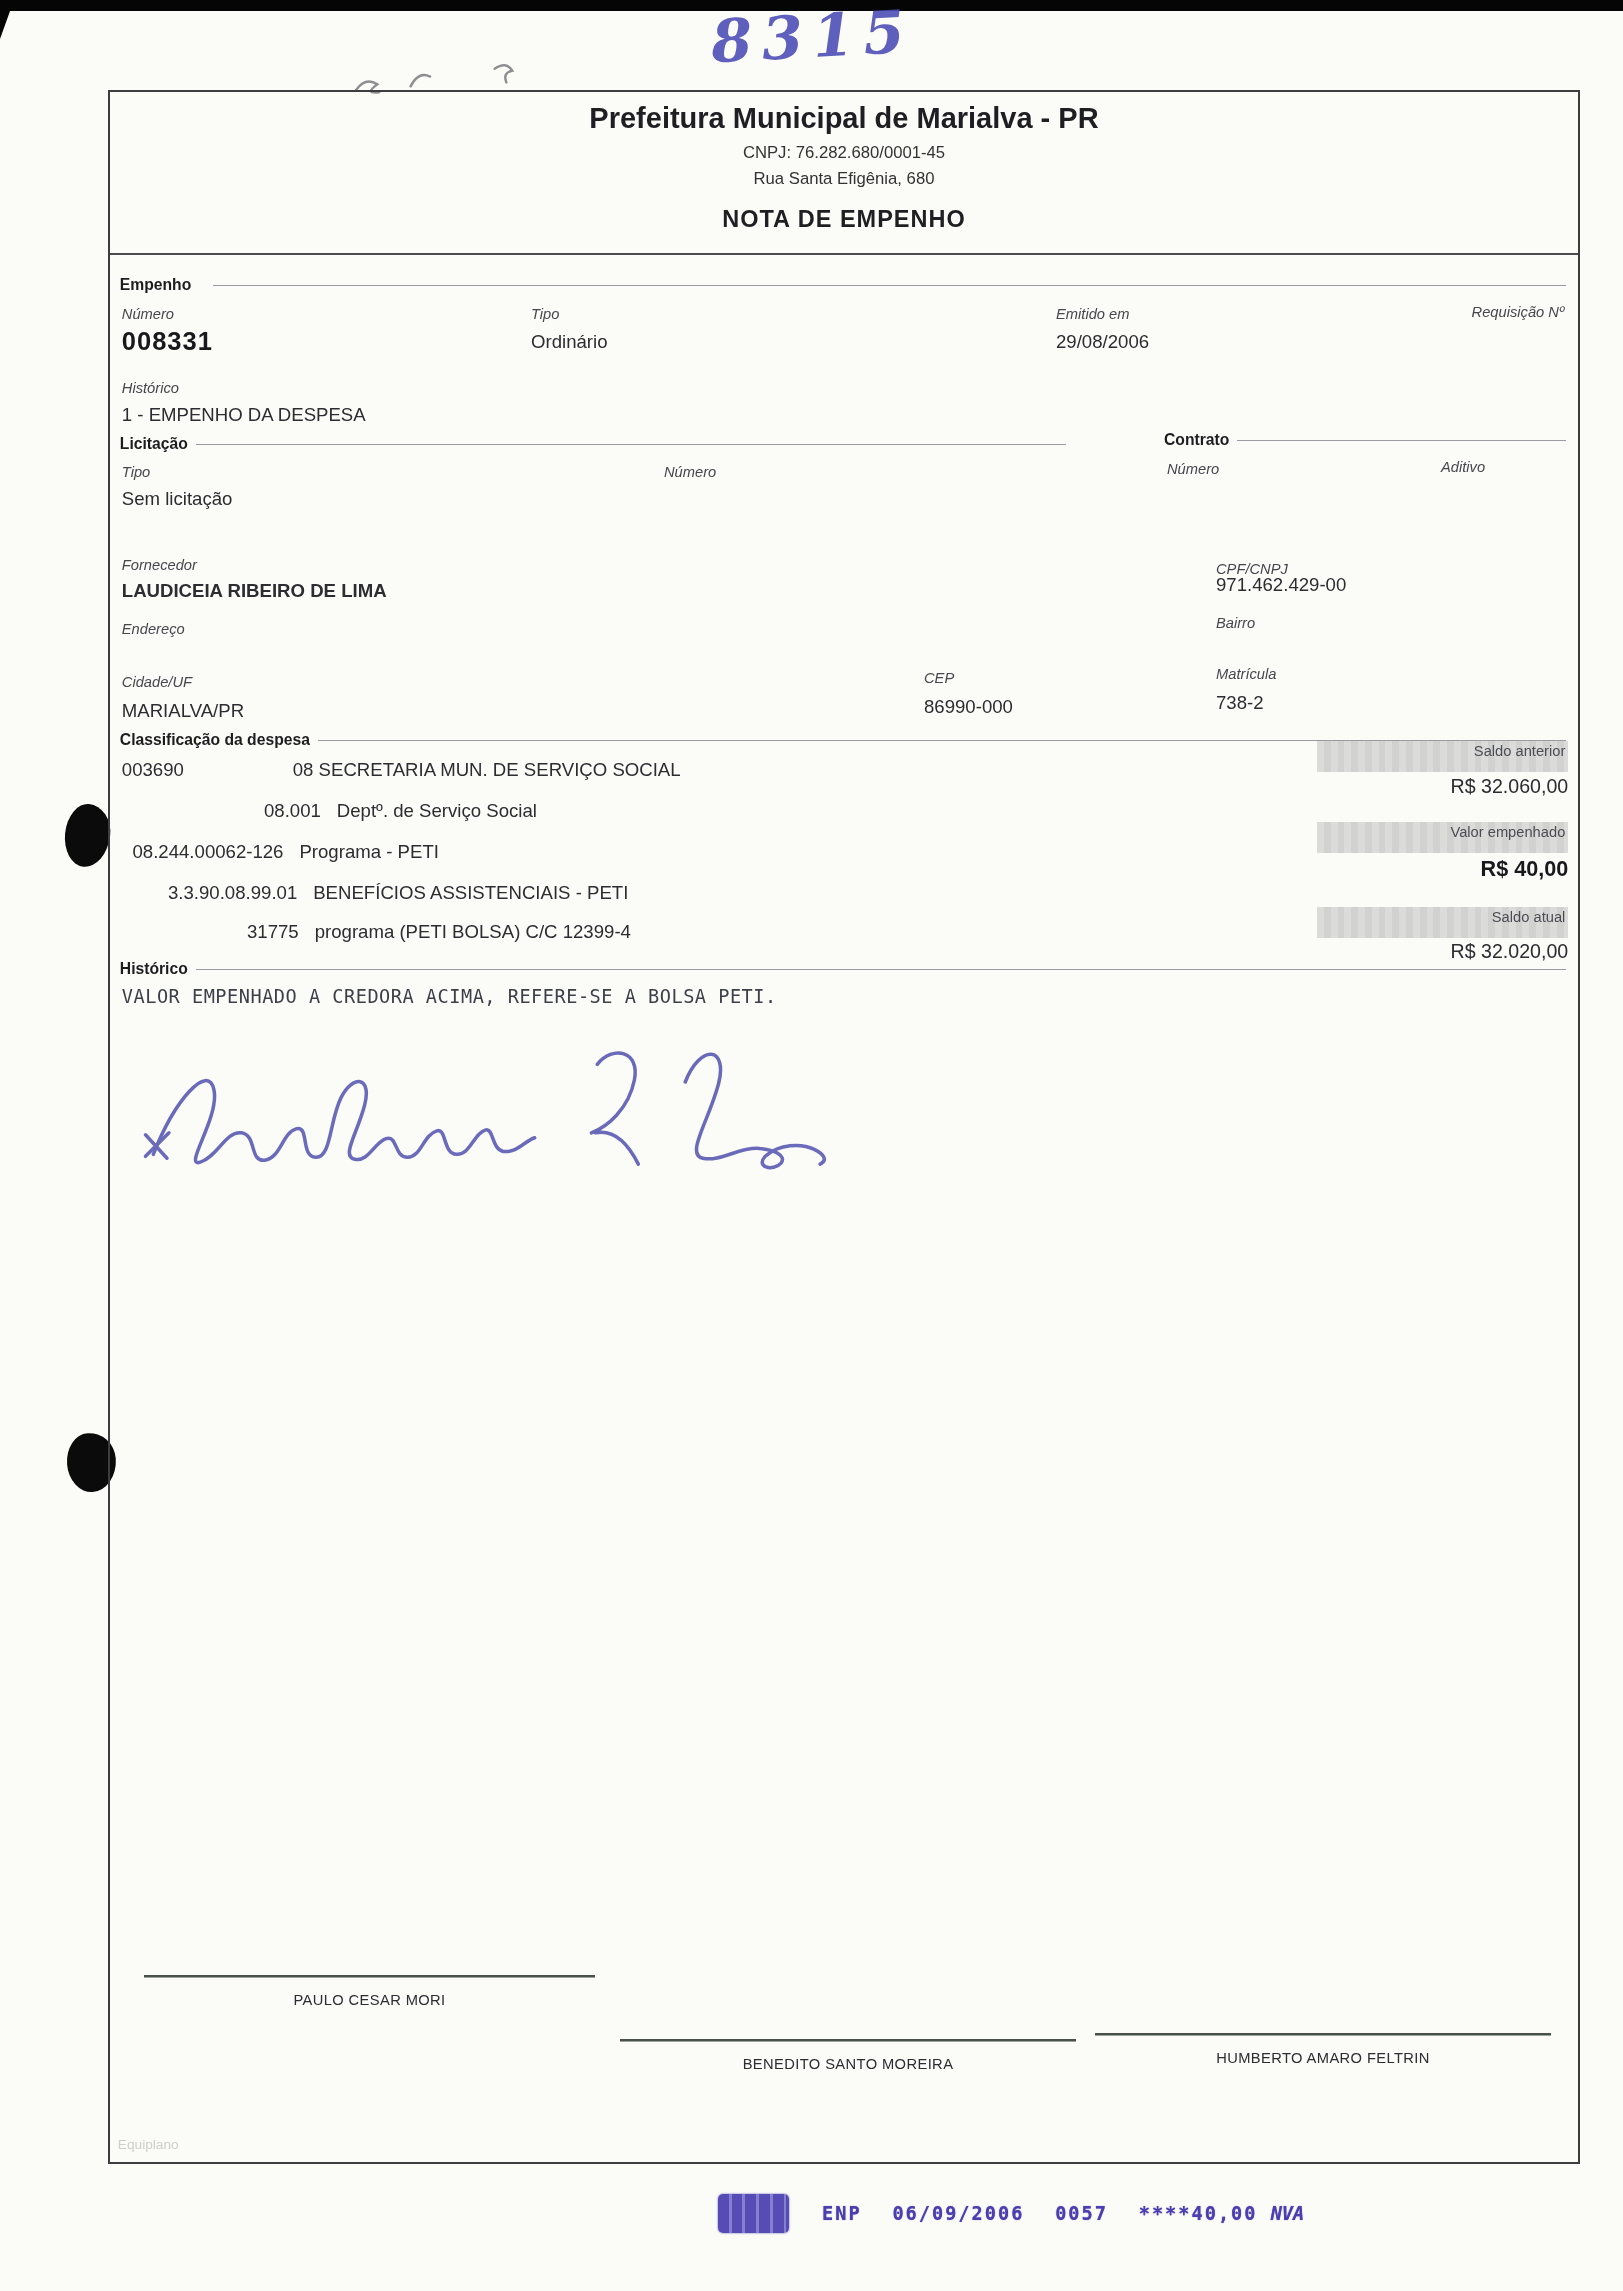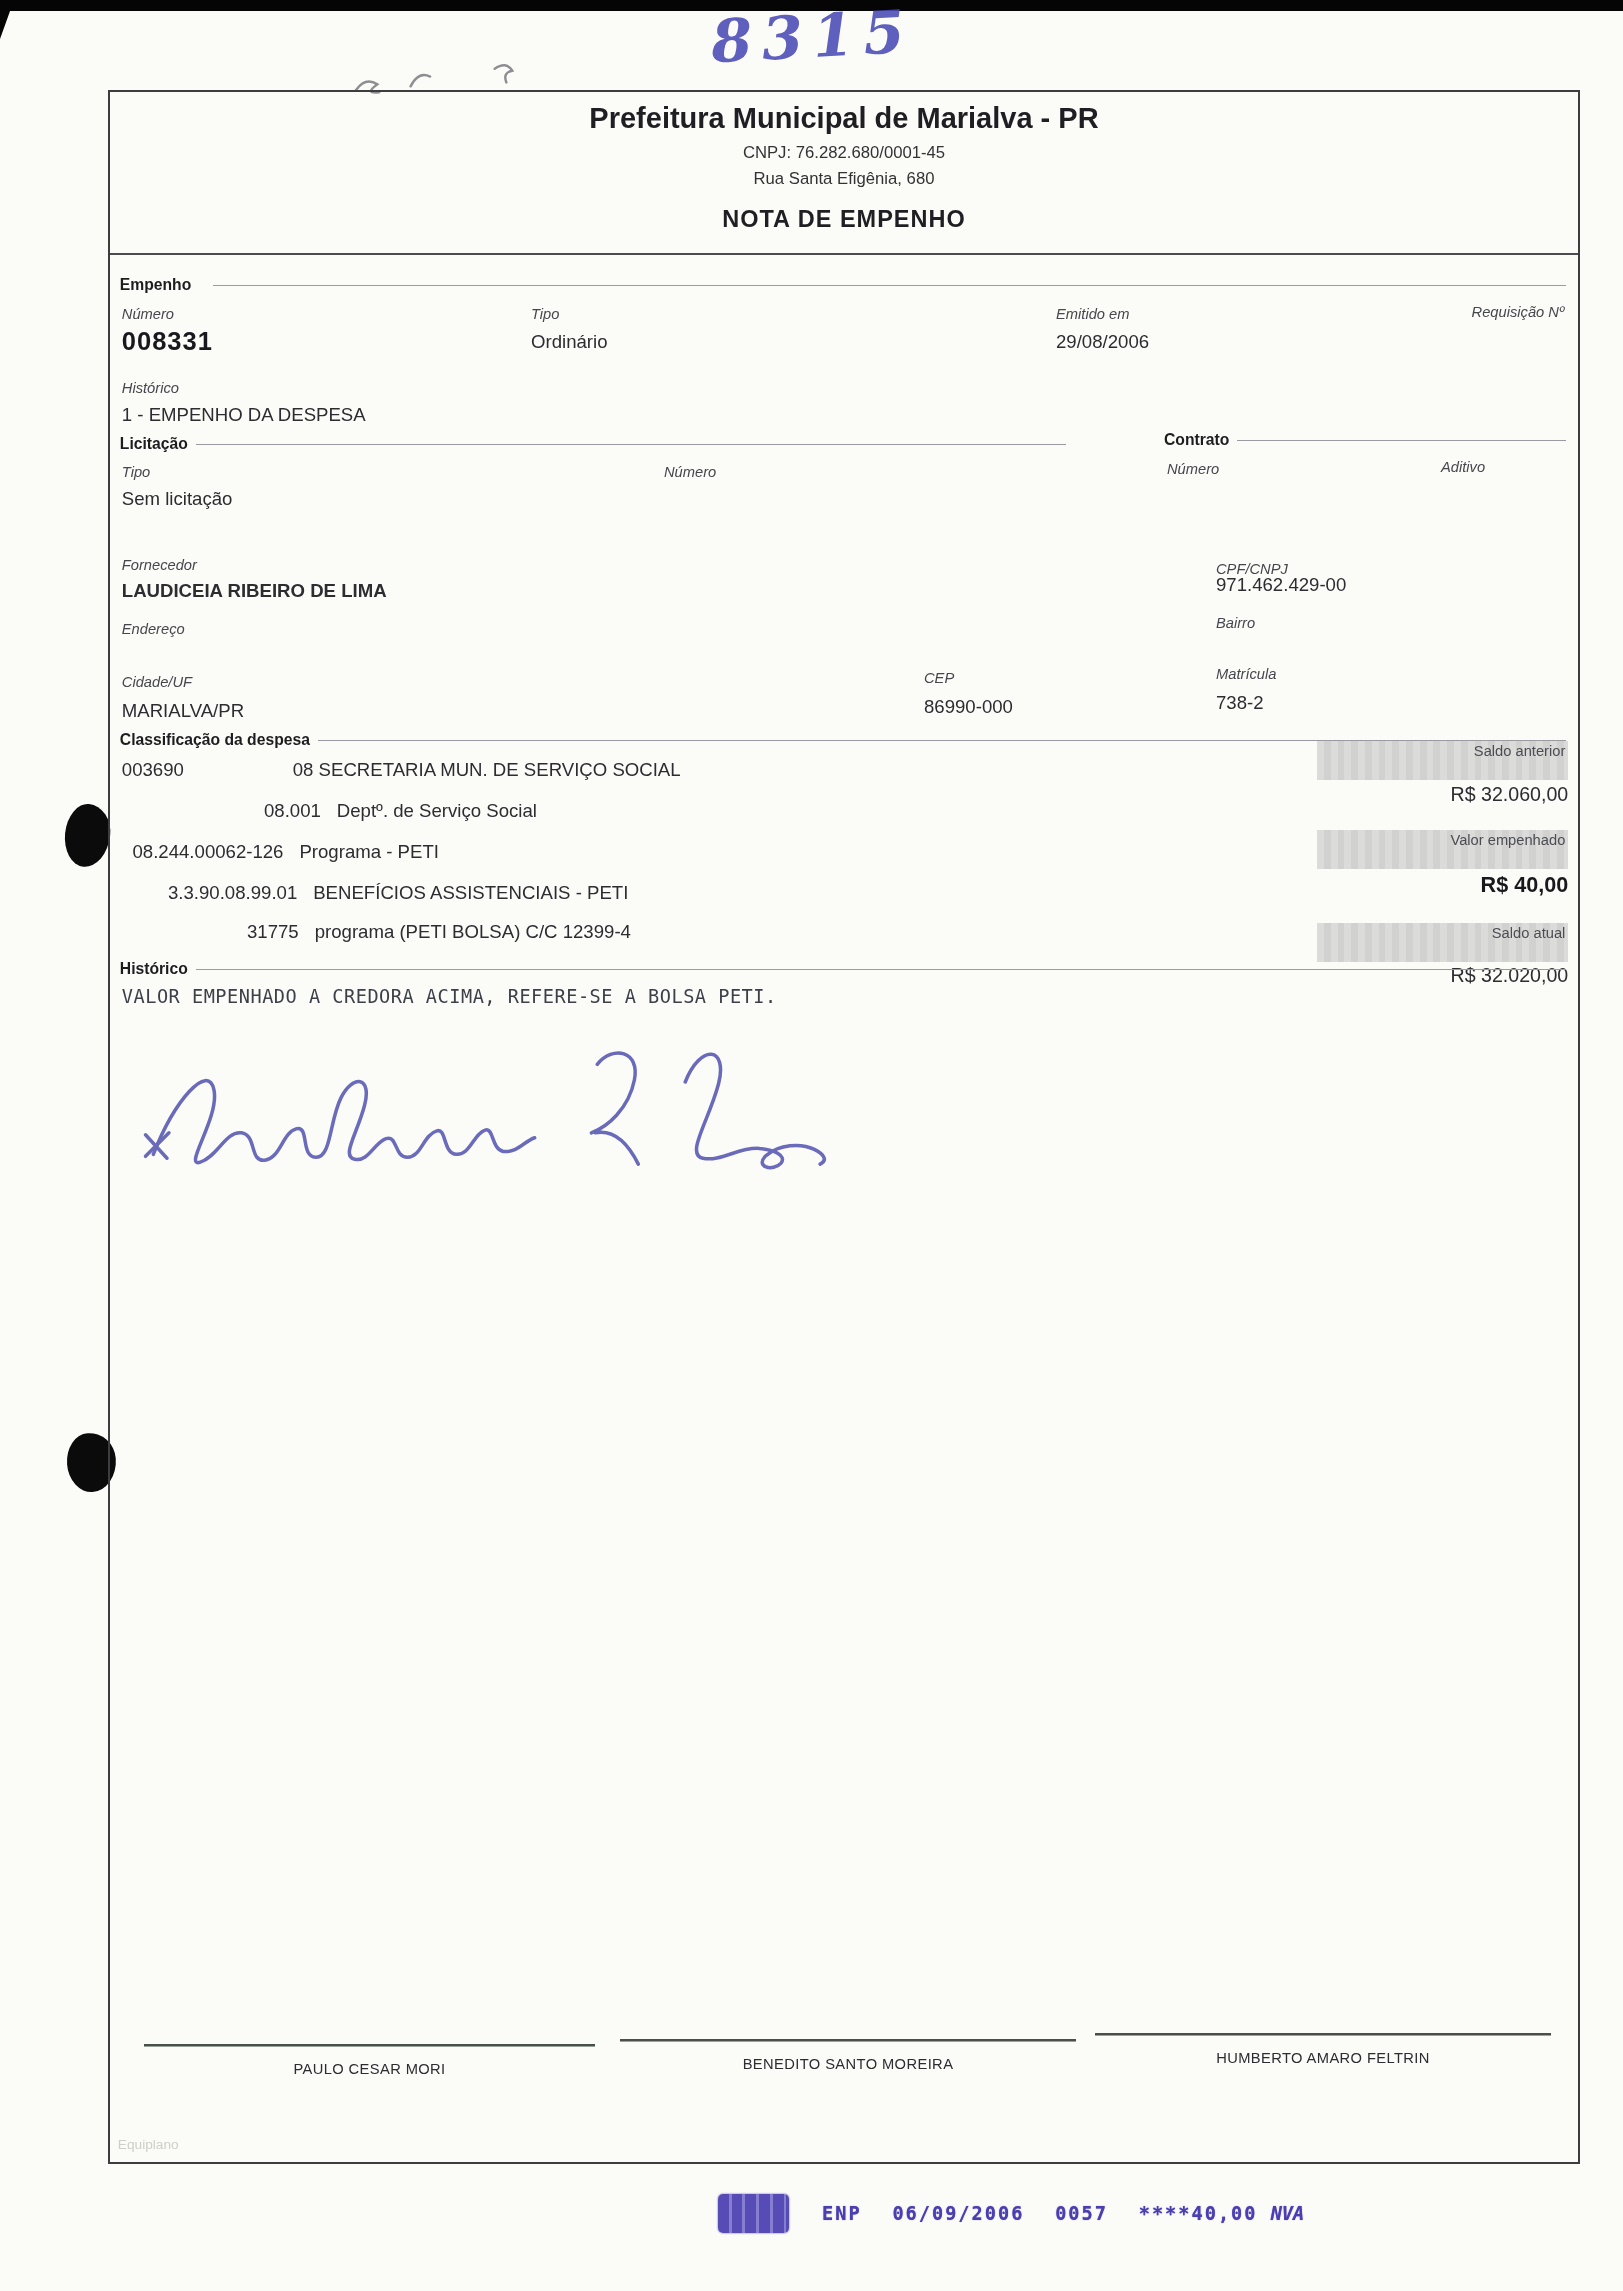--- a/index.html
+++ b/index.html
@@ -44,21 +44,21 @@
   .val{font-size:18.6px;color:#2c2c31;white-space:nowrap;}
   .val-b{font-weight:bold;}
   .num-big{font-size:25.5px;font-weight:bold;letter-spacing:1px;color:#19191d;}
   
   .cls-row{position:absolute;font-size:18.6px;color:#2c2c31;white-space:nowrap;}
   .cls-code{display:inline-block;}
   .cls-desc{display:inline-block;margin-left:10.8px;}
   .r1 .cls-code{min-width:155px;}
   .vals{position:absolute;right:9.8px;top:641px;width:323px;text-align:right;}
   .val-bar{
-    margin-left:auto;width:251px;height:39px;line-height:21.6px;
+    margin-left:auto;width:251px;height:31px;line-height:21.6px;
     background:repeating-linear-gradient(90deg,#dbdbd9 0 6.9px,#d1d1cf 6.9px 13.7px);
     font-size:14.7px;color:#4c4c54;text-align:right;padding-right:2.9px;box-sizing:border-box;
   }
   .val-amt{font-size:19.6px;color:#2c2c31;margin-top:2.9px;}
   .val-amt-b{font-size:21.6px;font-weight:bold;color:#19191d;}
   .mt1{margin-top:7.8px;} .mt2{margin-top:24.5px;}
   
   .hist-text{
     position:absolute;left:11.8px;top:894px;
     font-family:"DejaVu Sans Mono",monospace;font-size:18.6px;letter-spacing:0.5px;color:#3e4049;
@@ -181,21 +181,21 @@
       <div class="val-bar mt2">Saldo atual</div>
       <div class="val-amt">R$ 32.020,00</div>
     </div>
 
     <div class="sec abs" style="left:9.8px;right:11.8px;top:868px;">
       <span class="sec-label">Histórico</span>
       <span class="sec-rule"></span>
     </div>
     <div class="hist-text">VALOR EMPENHADO A CREDORA ACIMA, REFERE-SE A BOLSA PETI.</div>
 
-    <div class="sig-col" style="left:34px;top:1952px;width:451px;">
+    <div class="sig-col" style="left:34px;top:1883px;width:451px;">
       <div class="sig-line"></div>
       <div class="sig-name">PAULO CESAR MORI</div>
     </div>
     <div class="sig-col" style="left:510px;top:1947px;width:456px;">
       <div class="sig-line"></div>
       <div class="sig-name">BENEDITO SANTO MOREIRA</div>
     </div>
     <div class="sig-col" style="left:985px;top:1941px;width:456px;">
       <div class="sig-line"></div>
       <div class="sig-name">HUMBERTO AMARO FELTRIN</div>

